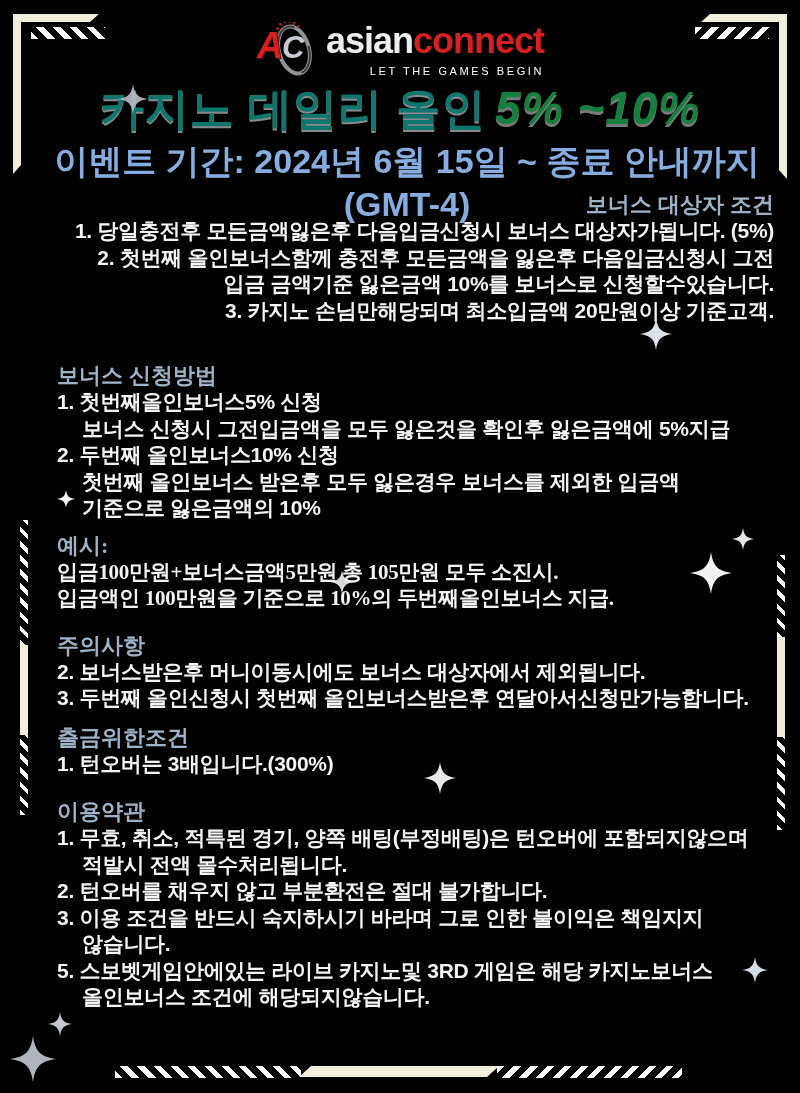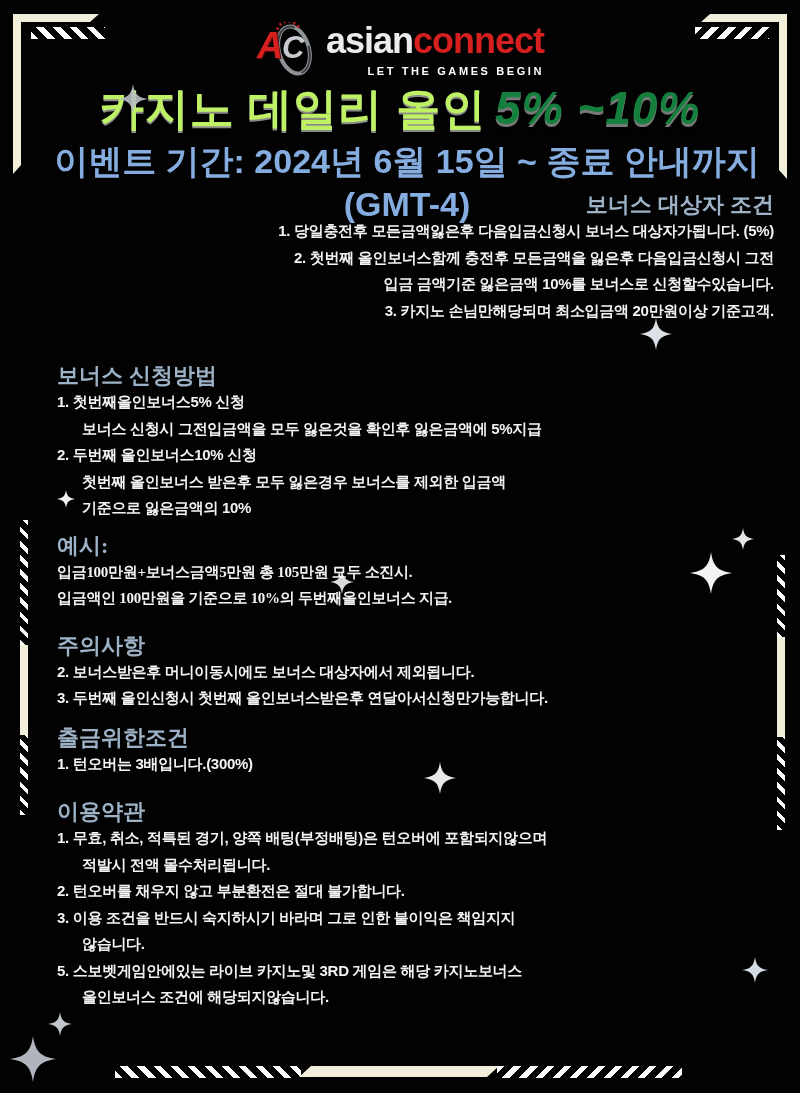--- a/index.html
+++ b/index.html
@@ -34,32 +34,32 @@
   
   .logo{position:absolute;top:22px;left:0;width:100%;display:flex;justify-content:center;align-items:center;gap:4px;}
   .emblem{position:relative;width:66px;height:56px;flex:0 0 auto;}
   .emblem svg{position:absolute;left:0;top:0;}
   .em-a{position:absolute;left:1px;top:6px;font-style:italic;font-weight:900;font-size:36px;line-height:1;color:var(--red,#d6201f);text-shadow:1px 1px 0 #5a0a0a;}
   .em-c{position:absolute;left:26px;top:10px;font-style:italic;font-weight:900;font-size:31px;line-height:1;color:#c7cbd0;}
   .wordmark{display:flex;flex-direction:column;align-items:flex-end;}
   .wm-row{font-weight:bold;font-size:36px;line-height:1;letter-spacing:-1px;}
   .wm-asian{color:#ececec;}
   .wm-connect{color:var(--red,#d6201f);}
-  .tagline{font-size:11px;font-weight:bold;letter-spacing:2.6px;color:#ffffff;margin-top:6px;padding-left:24px;}
+  .tagline{font-size:11px;font-weight:normal;letter-spacing:2.6px;color:#ffffff;margin-top:6px;padding-left:24px;}
 
   
   .title{position:absolute;top:80px;left:0;width:100%;text-align:center;white-space:nowrap;}
-  .t-main{font-weight:800;font-size:44px;letter-spacing:1px;color:#bef264;text-shadow:0 2px 0 #8a8a8a,0 4px 3px rgba(0,0,0,.7);}
+  .t-main{font-weight:800;font-size:44px;letter-spacing:1px;color:#0f766e;text-shadow:0 2px 0 #8a8a8a,0 4px 3px rgba(0,0,0,.7);}
   .t-pct{font-weight:900;font-style:italic;font-size:46px;color:#15803d;letter-spacing:1px;text-shadow:0 3px 0 #787878,0 5px 3px rgba(0,0,0,.7);}
   .subtitle{position:absolute;top:139px;left:7px;width:100%;text-align:center;font-size:34px;font-weight:bold;color:var(--blue,#86ade0);}
 
   
   #sections{position:absolute;top:191px;left:57px;right:26px;}
   .sec-heading{color:var(--heading,#9db2c6);font-size:22px;font-weight:bold;line-height:27px;}
-  .sec-line{color:#f3f3f3;font-size:15px;font-weight:bold;line-height:26.5px;letter-spacing:-0.3px;white-space:pre-wrap;}
+  .sec-line{color:#f3f3f3;font-size:21px;font-weight:bold;line-height:26.5px;letter-spacing:-0.3px;white-space:pre-wrap;}
   .indent{padding-left:25px;}
   .sec0{margin-bottom:38px;text-align:right;}
   .sec1{margin-bottom:10px;}
   .sec2{margin-bottom:20px;font-family:Liberation Serif, serif;}
   .sec3{margin-bottom:12px;}
   .sec4{margin-bottom:21px;}
 
   
   .sparkle{position:absolute;pointer-events:none;}
 </style>

